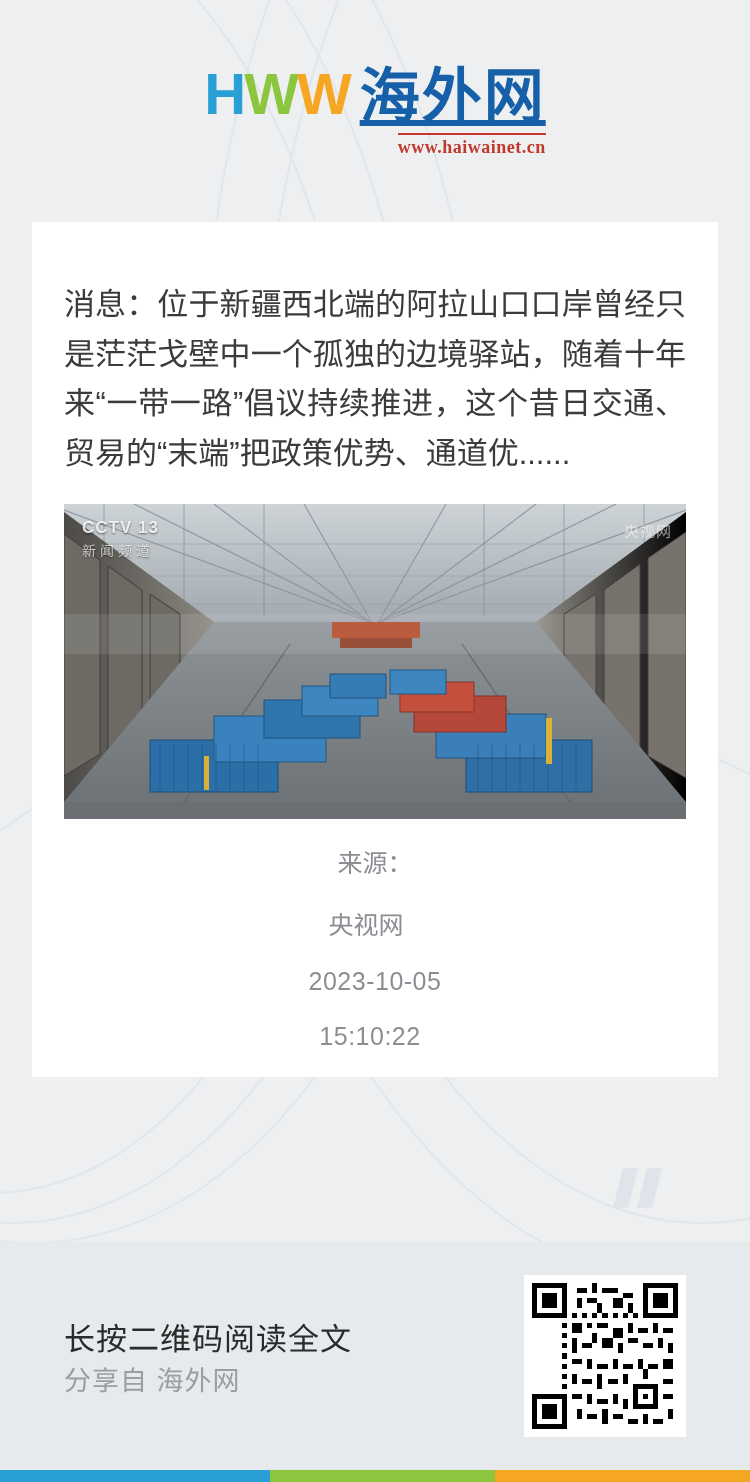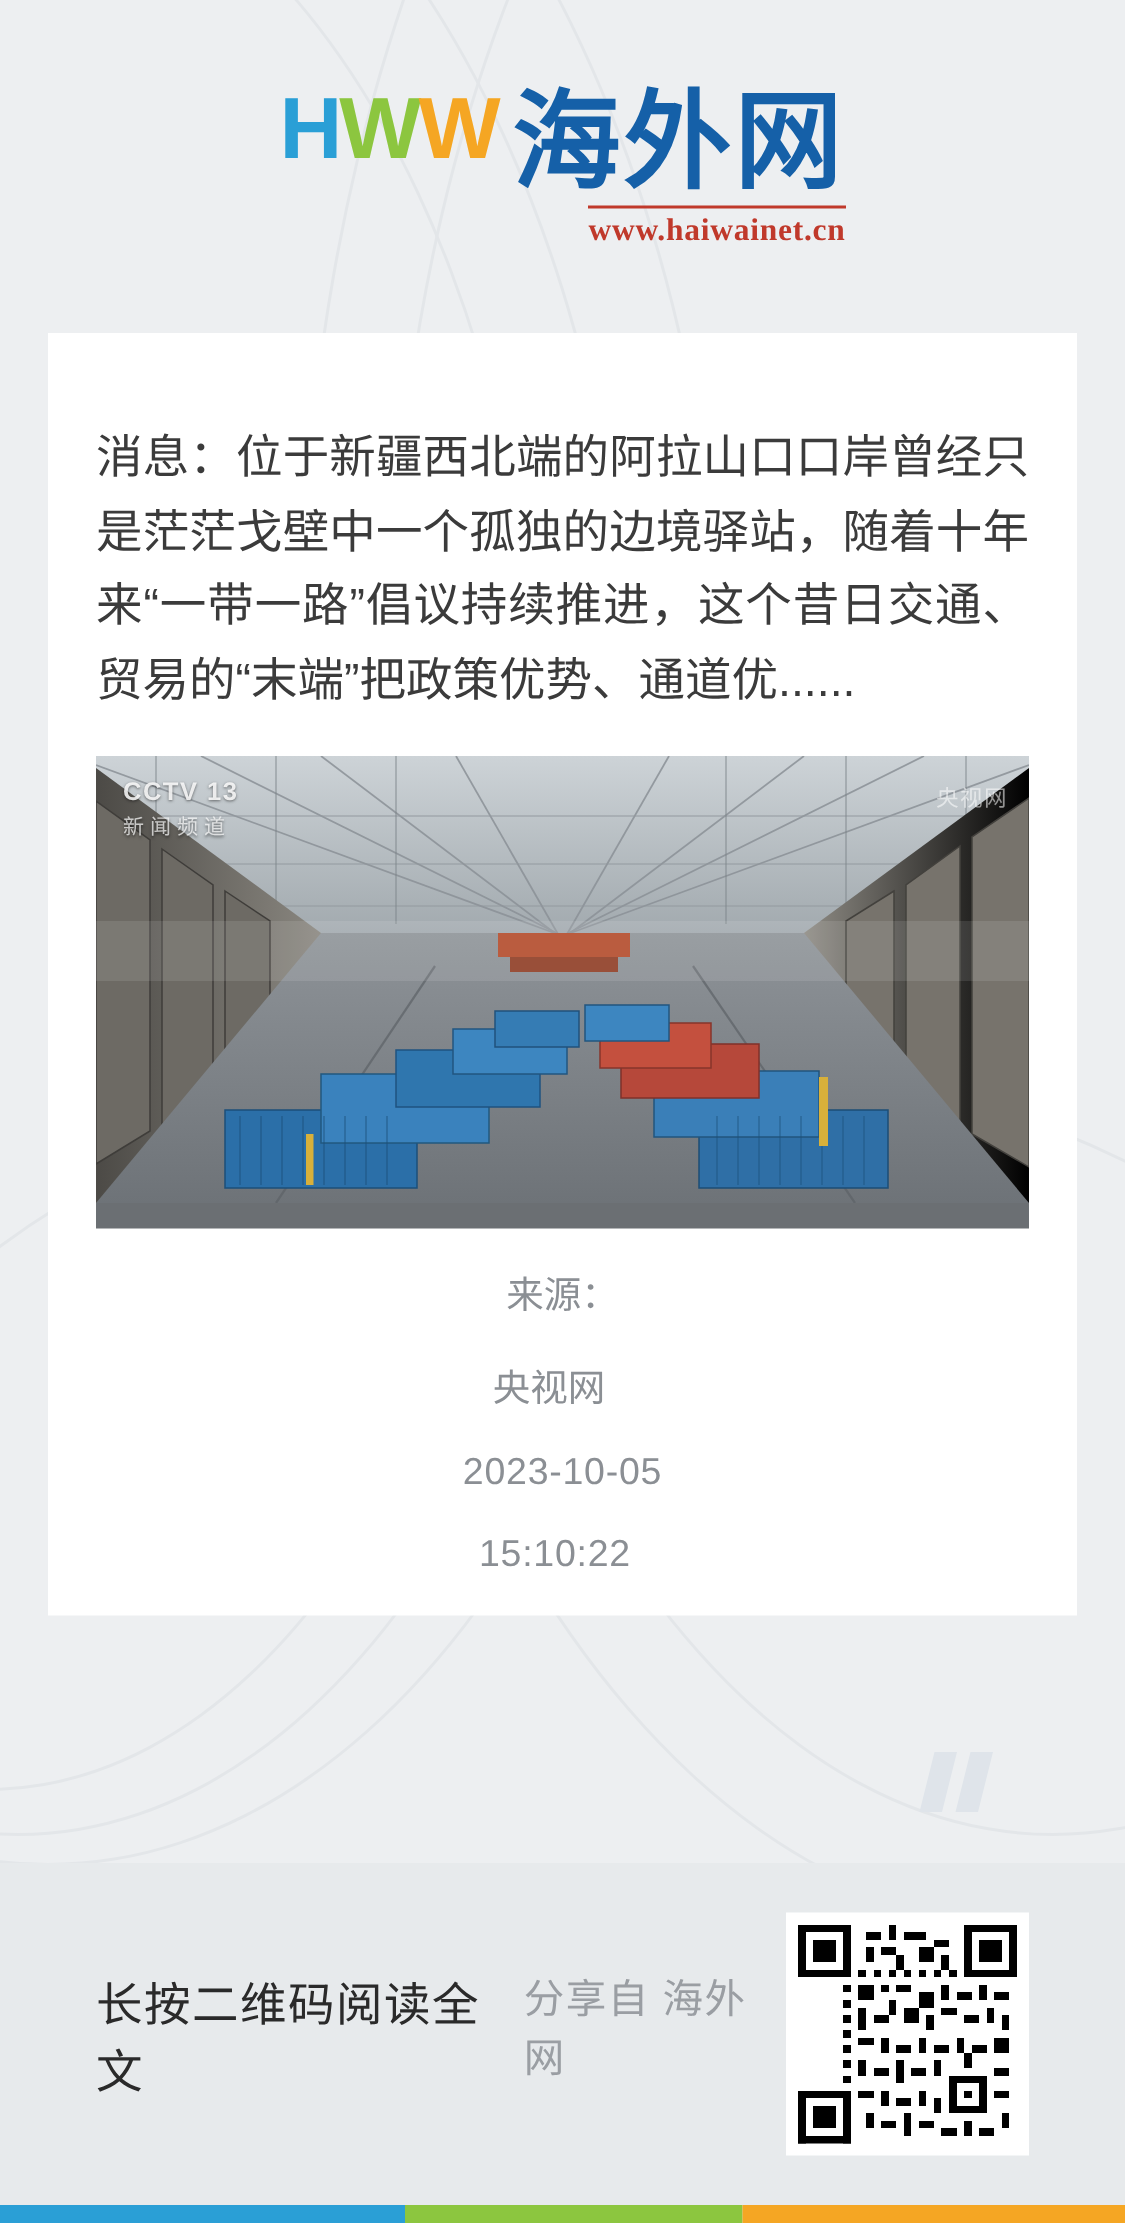--- a/index.html
+++ b/index.html
@@ -64,29 +64,30 @@
   .hww .w2 { color: #f5a623; }
   .logo-right {
     display: flex;
     flex-direction: column;
     align-items: flex-end;
     padding-top: 2px;
   }
   .logo-cn {
     font-family: "Liberation Sans", "DejaVu Sans", sans-serif;
     font-weight: 700;
-    font-size: 72px;
+    font-size: 60px;
     color: #1560a8;
     line-height: 1;
     letter-spacing: 2px;
+    text-decoration: underline;
   }
   .logo-url {
     font-family: "Liberation Serif", serif;
     font-weight: 700;
-    font-size: 21px;
+    font-size: 18px;
     color: #c0392b;
     letter-spacing: 0.5px;
     margin-top: 6px;
     border-top: 2px solid #c0392b;
     padding-top: 2px;
   }
 
   
   .card {
     position: absolute;
@@ -190,21 +191,21 @@
     right: 0;
     bottom: 12px;
     height: 228px;
     background: #e7eaec;
     display: flex;
     align-items: center;
     justify-content: space-between;
     box-sizing: border-box;
     padding: 0 64px 0 64px;
   }
-  .footer-text { display: flex; flex-direction: row; }
+  .footer-text { display: flex; flex-direction: column; }
   .footer-title {
     font-family: "Liberation Sans", "DejaVu Sans", sans-serif;
     font-size: 31px;
     color: #2a2a2a;
     letter-spacing: 1px;
   }
   .footer-sub {
     font-family: "Liberation Sans", "DejaVu Sans", sans-serif;
     font-size: 27px;
     color: #9a9ea3;

